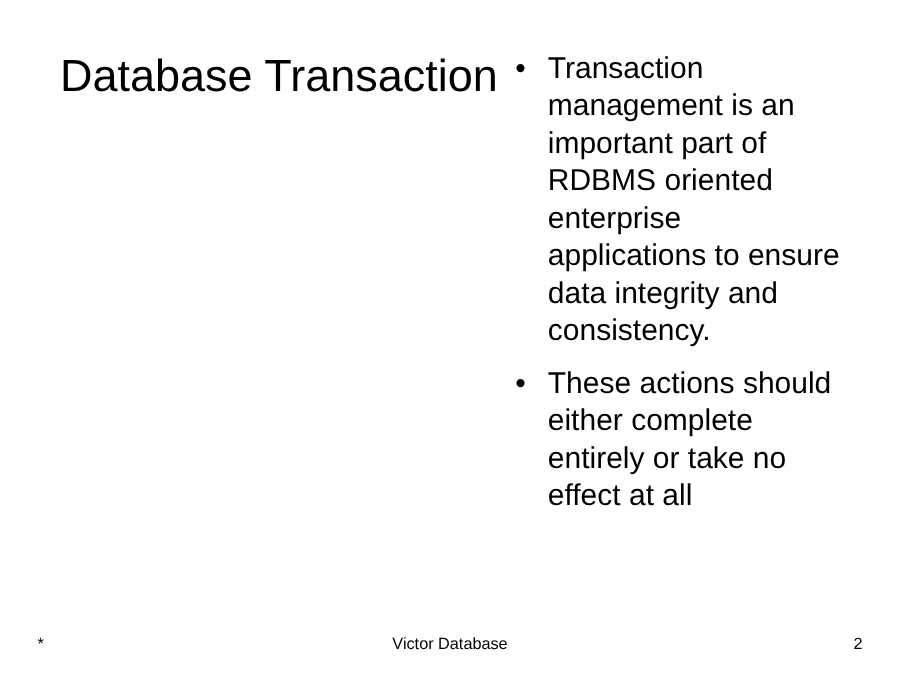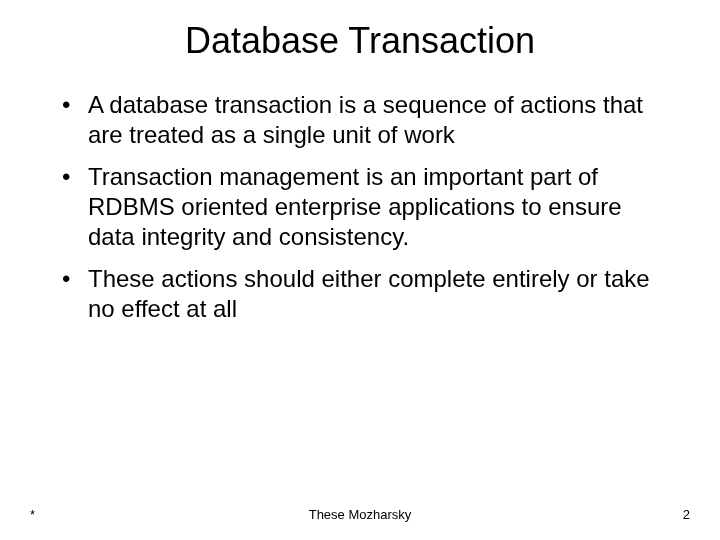--- a/index.html
+++ b/index.html
@@ -12,23 +12,22 @@
       height: 540px;
       background: #ffffff;
       font-family: Arial, Helvetica, sans-serif;
       color: #000000;
       position: relative;
       overflow: hidden;
     }
     .slide {
       width: 100%;
       height: 100%;
-      padding: 20px 48px 0 48px;
+      padding: 40px 48px 0 48px;
       display: flex;
-      flex-direction: column;
     }
     .title {
       font-size: 36px;
       font-weight: 400;
       text-align: center;
       margin-bottom: 28px;
     }
     .content {
       flex: 1;
     }
@@ -68,23 +67,22 @@
       transform: translateX(-50%);
     }
   </style>
 </head>
 <body>
 
 <div class="slide">
   <h1 class="title">Database Transaction</h1>
   <div class="content">
     <ul class="bullet-list">
-      <li class="bullet-item">A database transaction is a sequence of actions that are treated as a single unit of work</li>
       <li class="bullet-item">Transaction management is an important part of RDBMS oriented enterprise applications to ensure data integrity and consistency.</li>
       <li class="bullet-item">These actions should either complete entirely or take no effect at all</li>
     </ul>
   </div>
   <div class="footer">
     <span>*</span>
-    <span class="footer-center">These Mozharsky</span>
+    <span class="footer-center">Victor Database</span>
     <span>2</span>
   </div>
 </div>
 
 </body></html>

